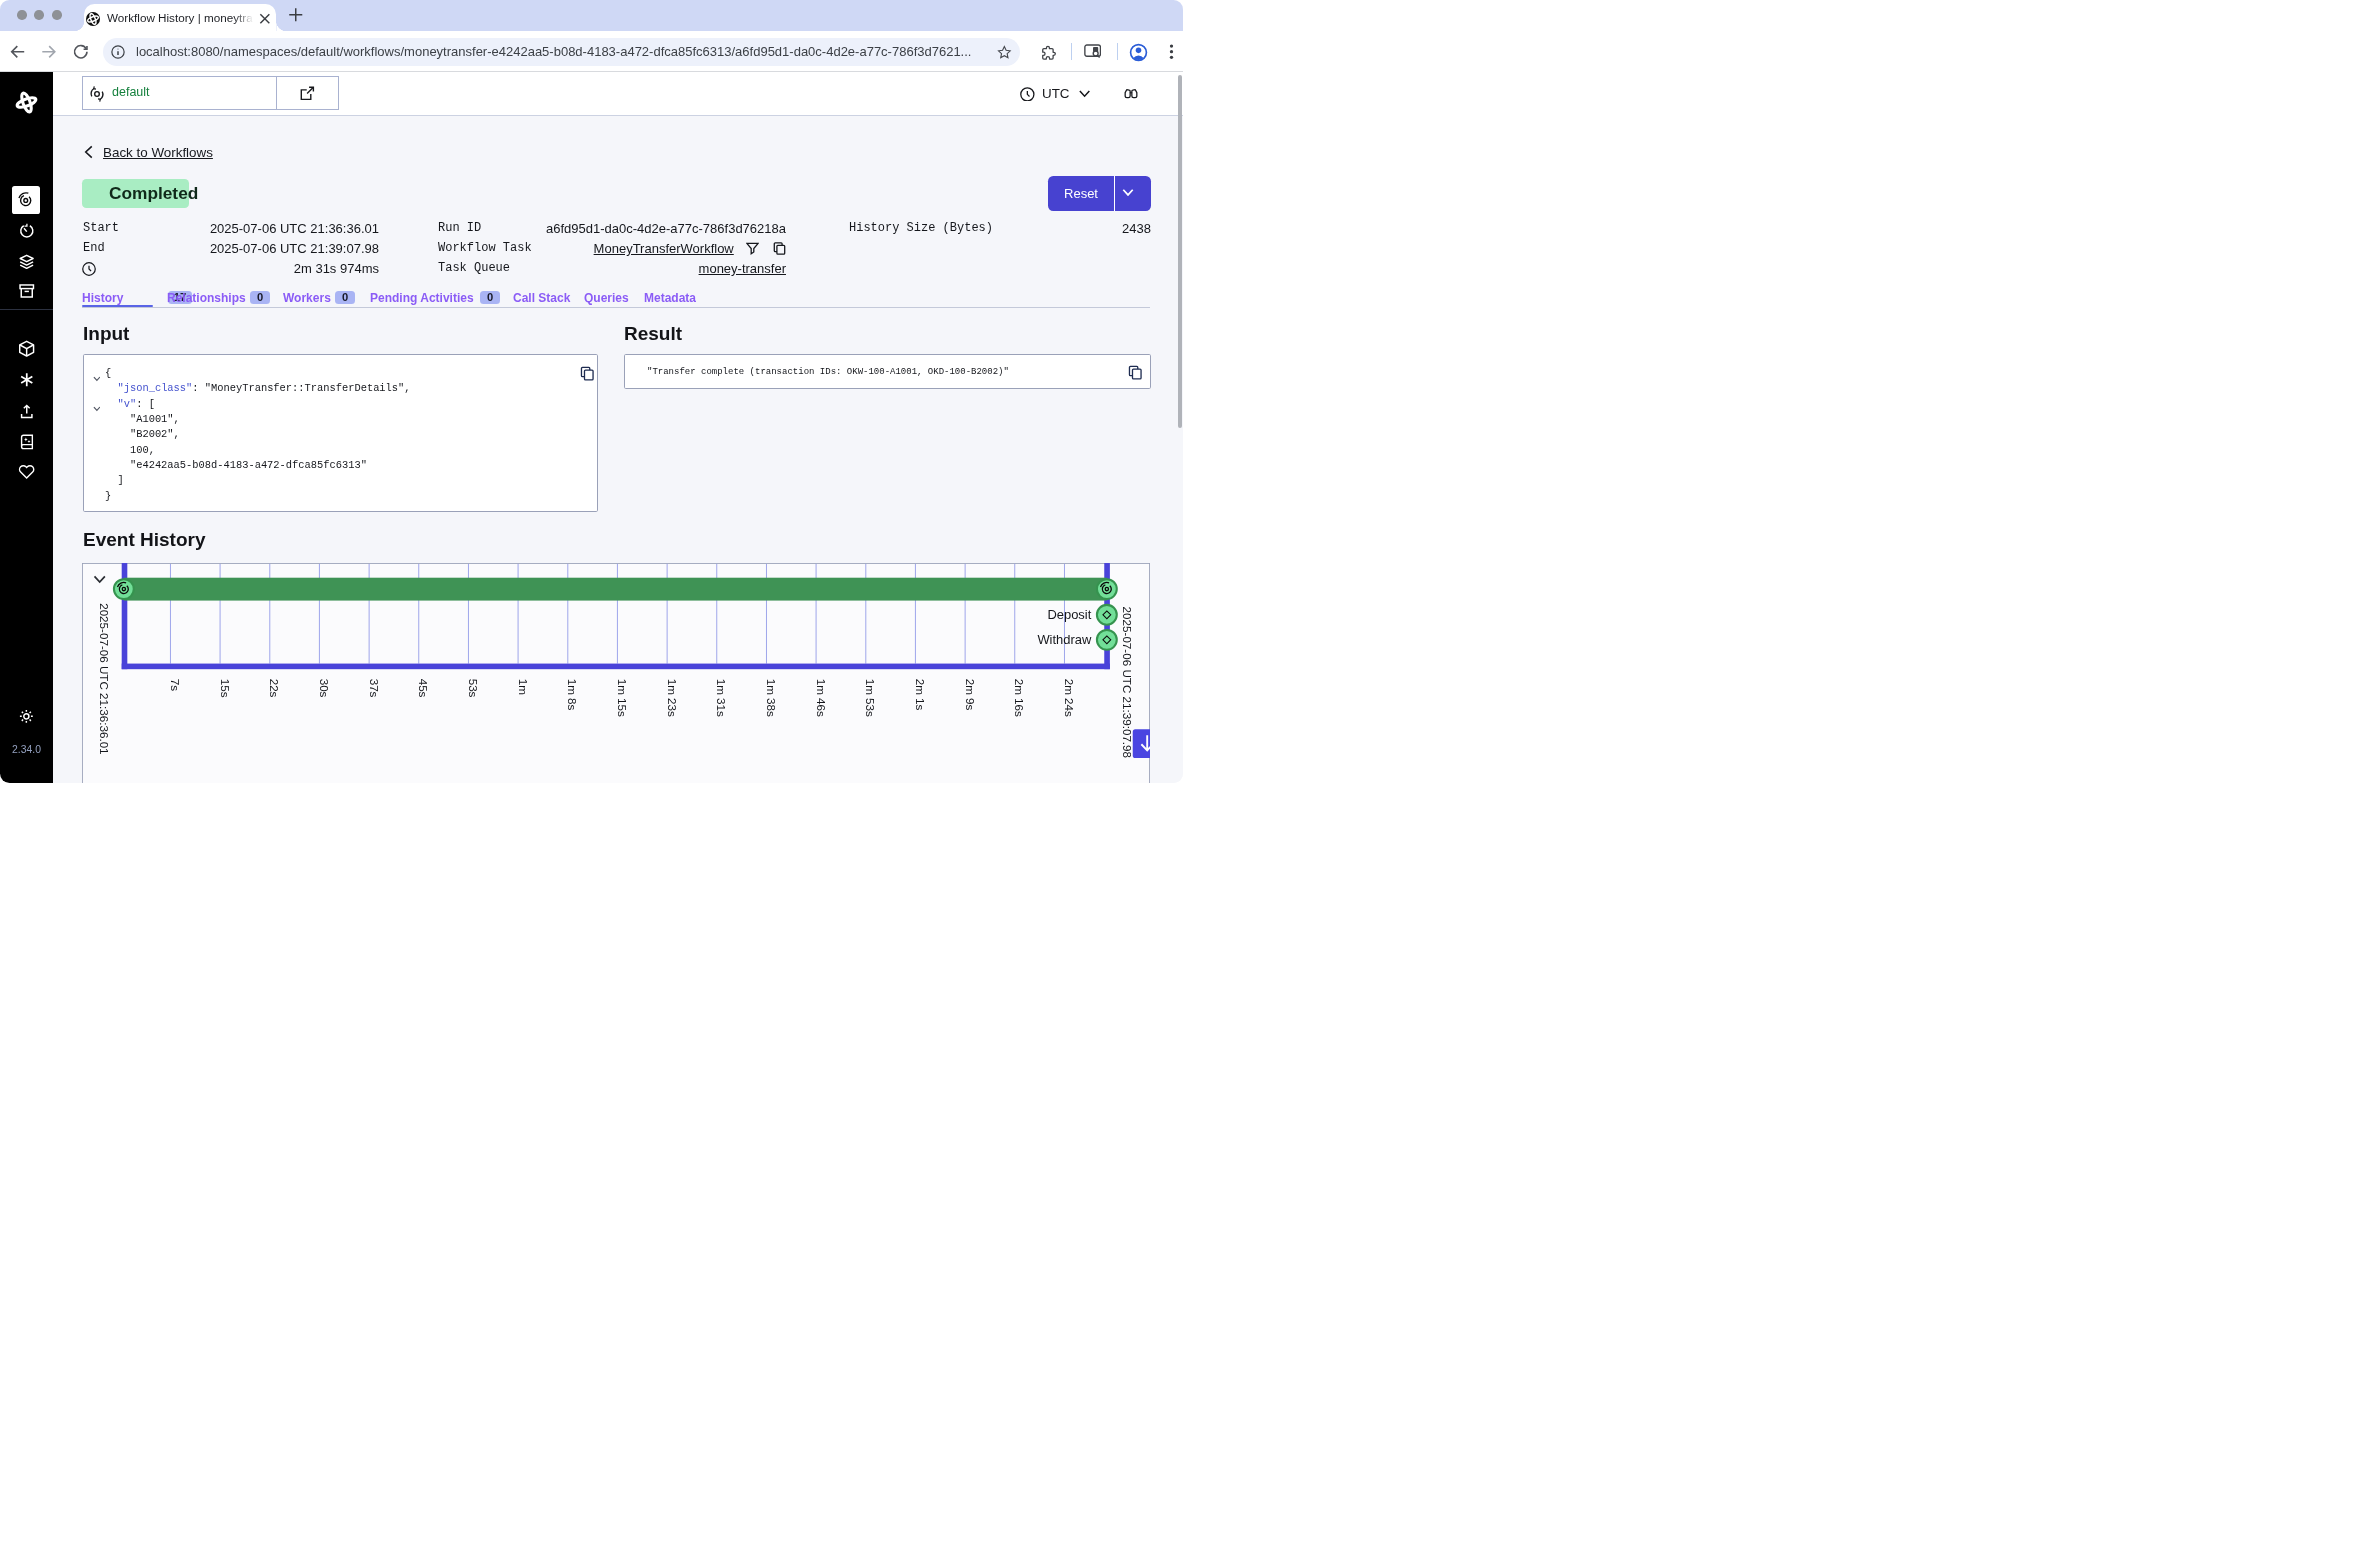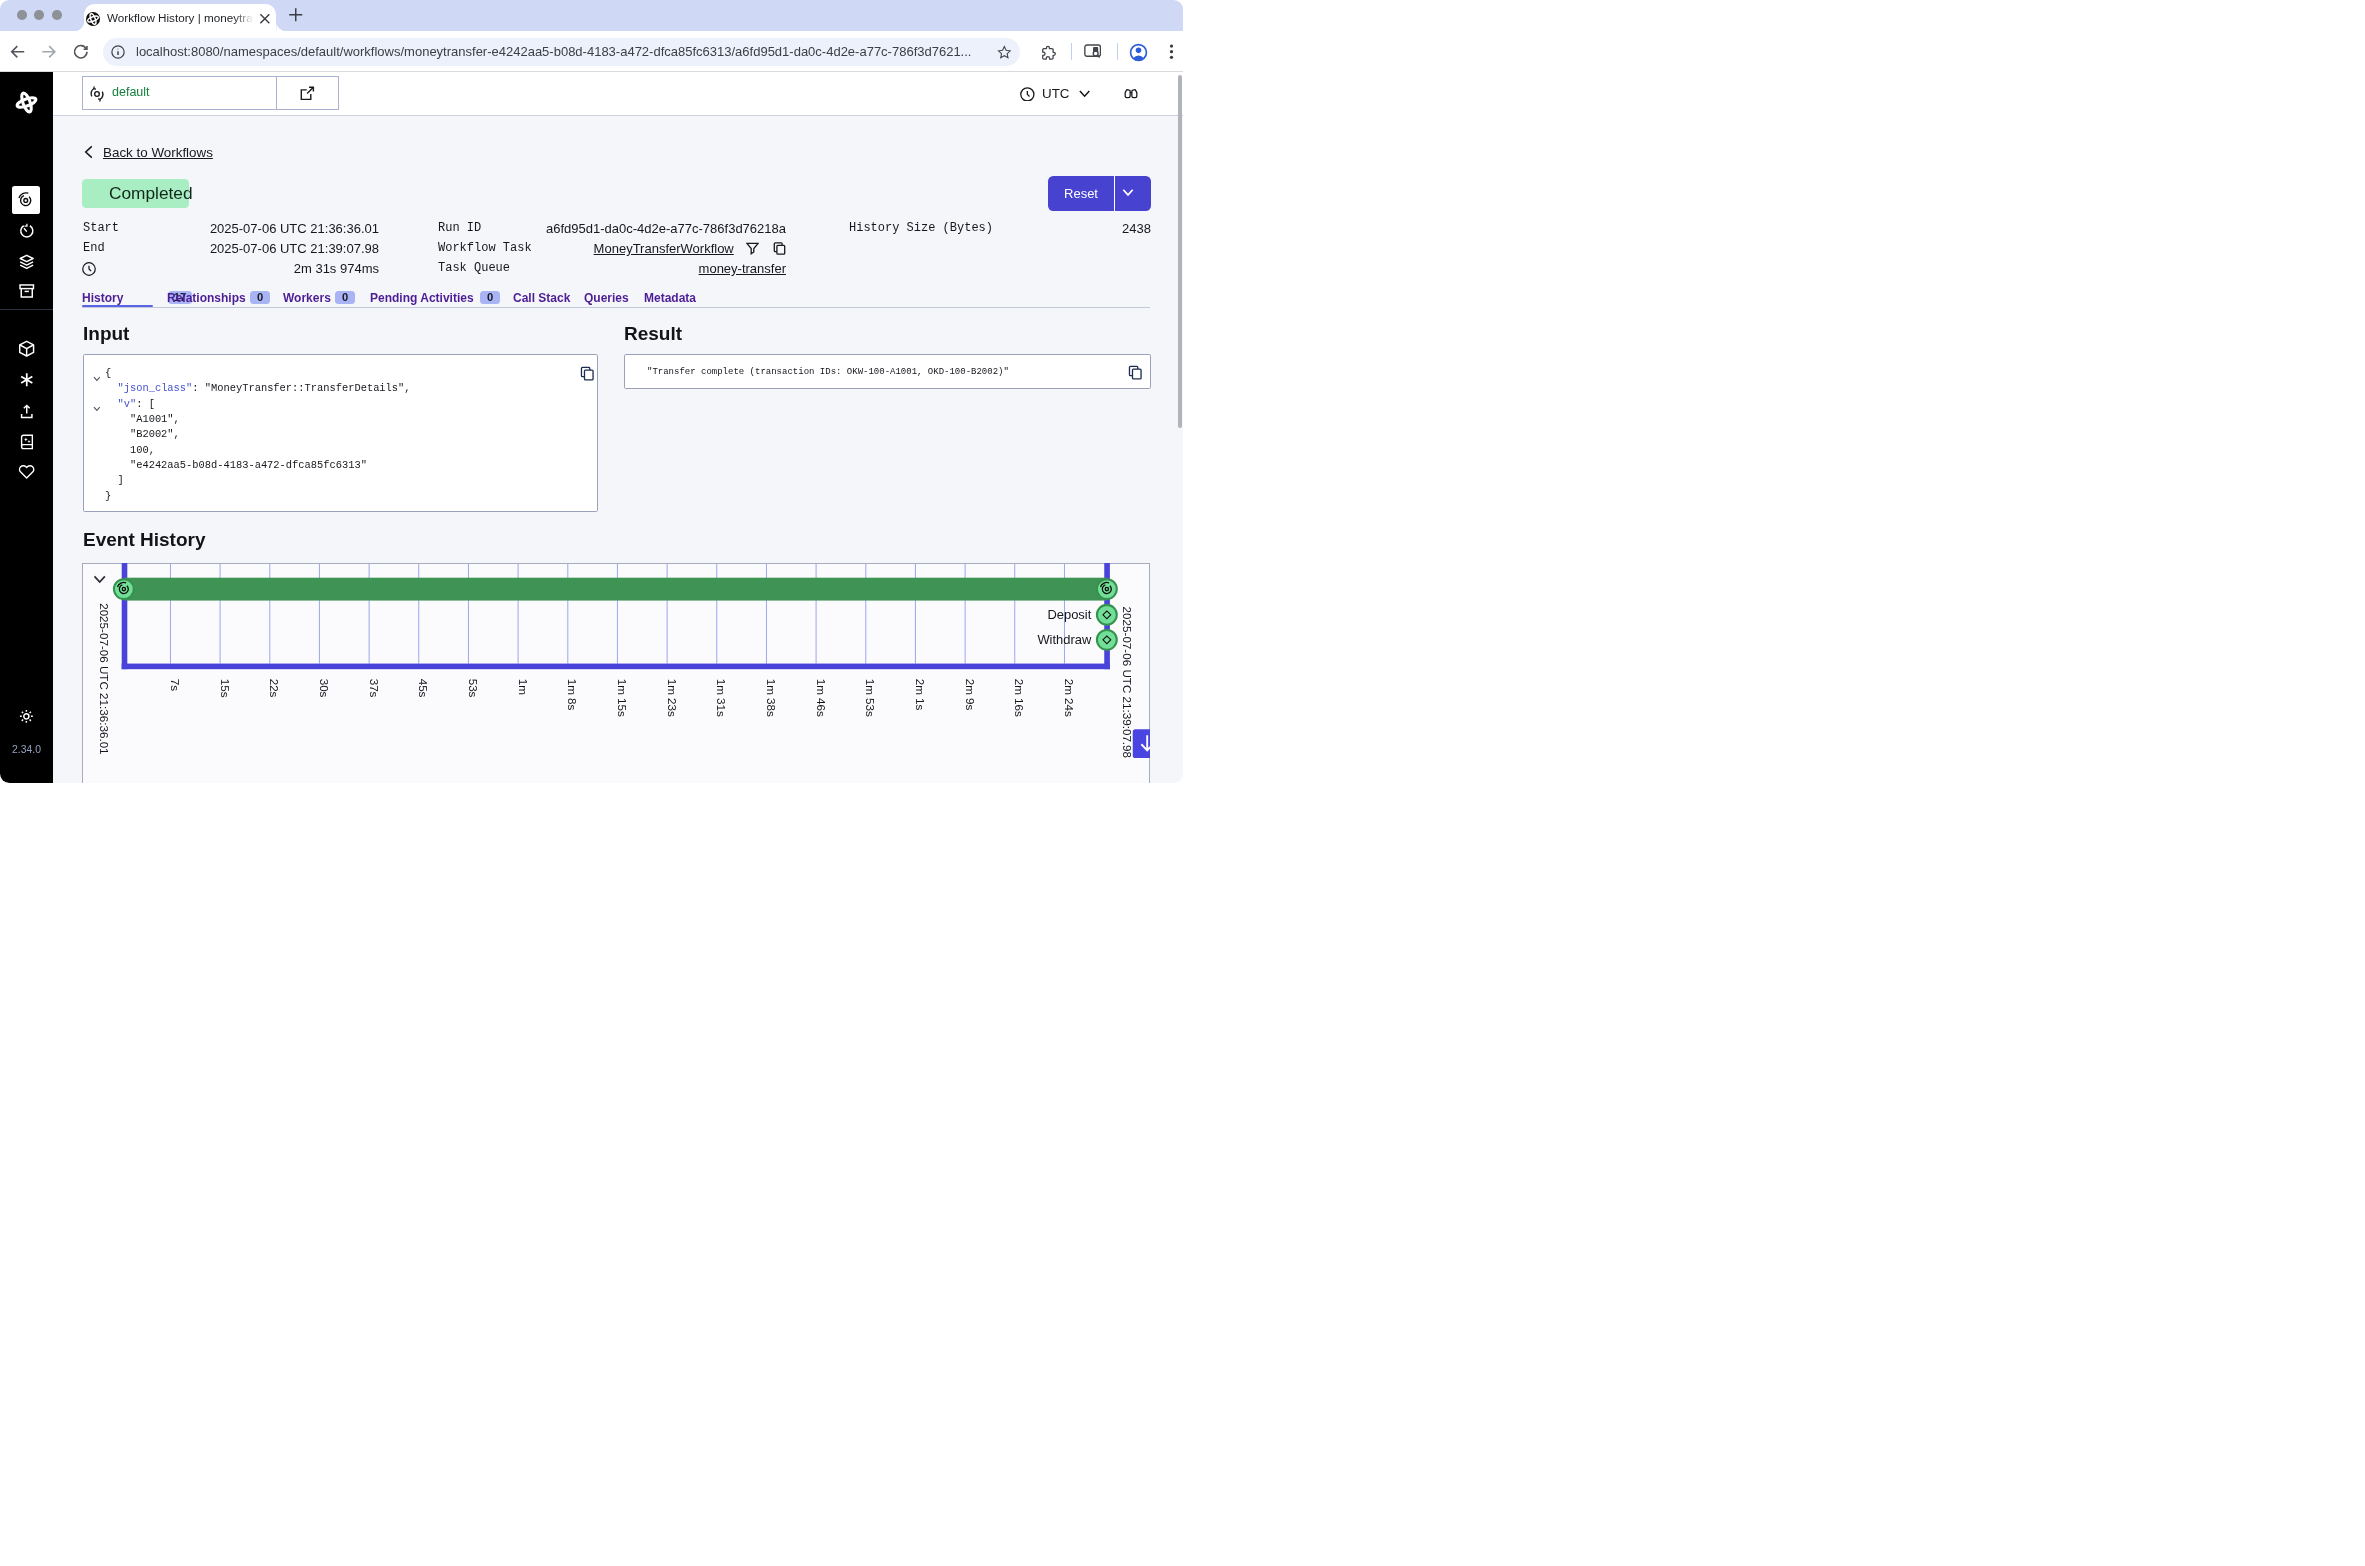--- a/index.html
+++ b/index.html
@@ -22,28 +22,28 @@
 
 #sidebar { position:absolute; left:0; top:72px; width:53px; height:711px; background:#000; }
 #sidediv { position:absolute; left:0px; top:237px; width:53px; height:0.9px; background:#2c3140; }
 #version { position:absolute; left:0; top:672px; width:53px; text-align:center; font-size:10.4px; color:#93a0bf; }
 #topbar { position:absolute; left:53px; top:72px; width:1130px; height:44px; background:#fff; border-bottom:0.9px solid #ccd2e2; }
 #nsbox { position:absolute; left:29px; top:3.9px; width:257px; height:34px; border:0.9px solid #a9b2d0; background:#fff; }
 #nsbox .div { position:absolute; left:193px; top:0; width:0.9px; height:32px; background:#a9b2d0; }
 #content { position:absolute; left:53px; top:116px; width:1130px; height:667px; background:#f5f6fa; overflow:hidden; }
 #backlink { position:absolute; left:50px; top:28.5px; font-size:13.4px; color:#16181d; text-decoration:underline; }
 #badge { position:absolute; left:29px; top:63px; width:107px; height:29px; background:#a9edc3; border-radius:4.3px;
-  text-align:center; line-height:29px; font-size:17.3px; font-weight:400; color:#10291a;padding-left:27px; }
+  text-align:center; line-height:29px; font-size:17.3px; font-weight:700; color:#10291a;padding-left:27px; }
 #wftitle { position:absolute; left:165px; top:63px; font-size:25px; font-weight:700; color:#131418; letter-spacing:0.2px; white-space:nowrap; }
 #resetbtn { position:absolute; left:995px; top:60px; width:103px; height:35px; background:#4742d0; border-radius:5.2px; }
 #resetbtn .lbl { position:absolute; left:0; top:0; width:66px; height:35px; color:#fff; font-size:13px; font-weight:500; text-align:center; line-height:35px; }
 #resetbtn .sep { position:absolute; left:66px; top:0; width:0.9px; height:35px; background:#fff; }
 .mlabel { position:absolute; font-family:"Liberation Mono", monospace; font-size:12px; color:#15171c; white-space:nowrap; }
 .mval { position:absolute; font-size:13px; color:#15171c; white-space:nowrap; text-align:right; }
-.tab-item { position:absolute; font-size:12px; font-weight:700; color:#4c1d95; white-space:nowrap; }
+.tab-item { position:absolute; font-size:12px; font-weight:700; color:#8b5cf6; white-space:nowrap; }
 .tab-badge { position:absolute; top:175px; height:13.3px; background:#a9b4f4; border-radius:3.5px; font-size:11.2px; font-weight:700;
   color:#191b29; text-align:center; line-height:13.3px; }
 #tabsline { position:absolute; left:29px; top:191px; width:1068px; height:0.9px; background:#c4c9d9; }
 #histunder { position:absolute; left:29px; top:189px; width:71px; height:2px; background:#5964e6; border-radius:1.7px; }
 .h2 { position:absolute; font-size:19px; font-weight:700; color:#131418; }
 .codebox { position:absolute; background:#fff; border:0.9px solid #9aa1b8; border-radius:1.7px; }
 .code { font-family:"Liberation Mono", monospace; font-size:10.4px; line-height:15.3px; color:#15171c; white-space:pre; }
 .code .k { color:#4553ce; }
 #scrollthumb { position:absolute; left:1178px; top:75px; width:3.9px; height:353px; background:#b0b3b9; border-radius:2.2px; }
 .ulink { text-decoration:underline; }

